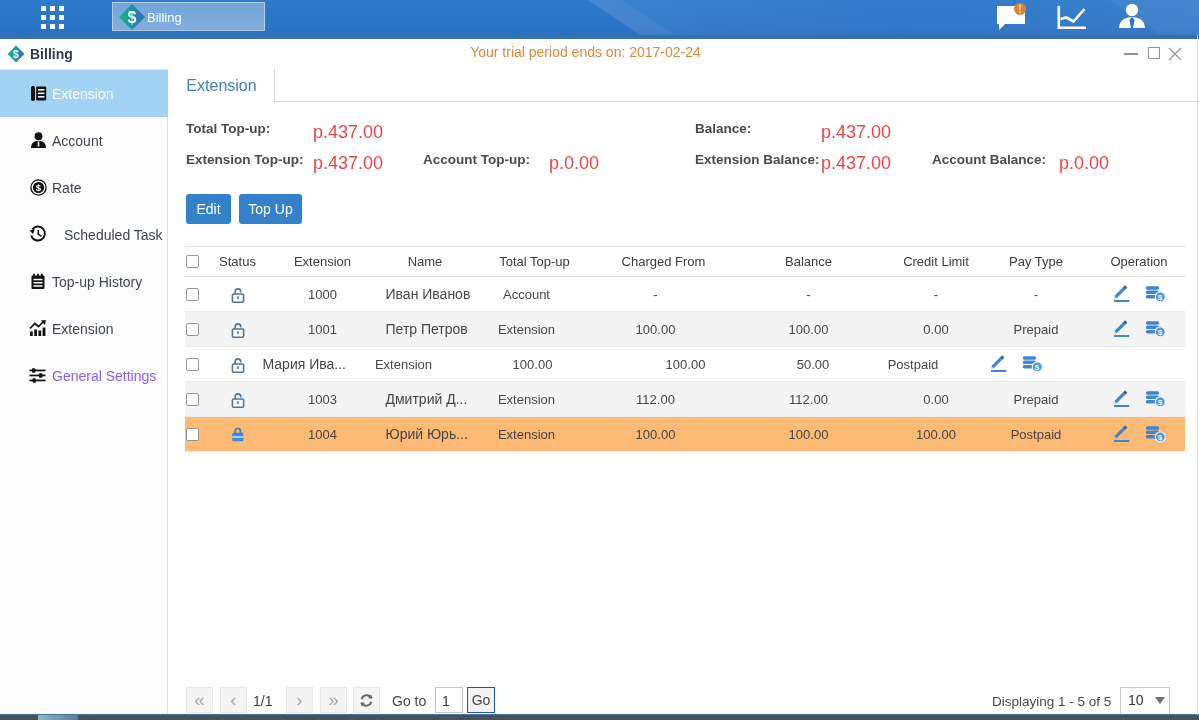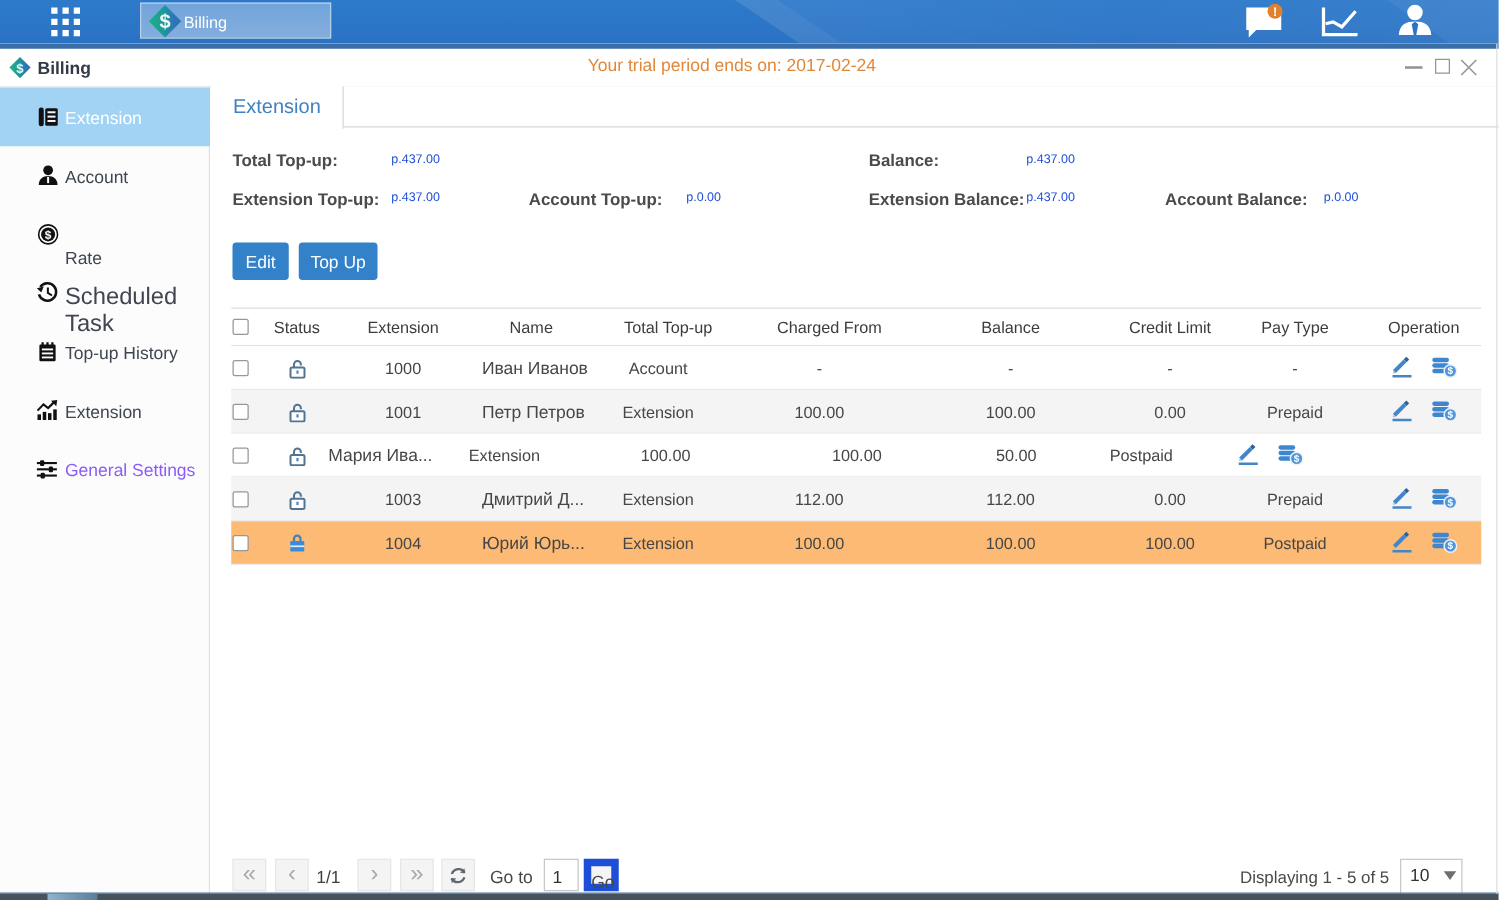--- a/index.html
+++ b/index.html
@@ -1,21 +1,21 @@
 <!DOCTYPE html>
 <html><head>
 <meta charset="utf-8">
 <style>
 *{margin:0;padding:0;box-sizing:border-box}
 html,body{width:1199px;height:720px;overflow:hidden}
 body{font-family:"Liberation Sans",sans-serif;background:#fff}
 #app{position:relative;width:1199px;height:720px;background:#fff}
 .abs{position:absolute}
 .lbl{font-weight:bold;font-size:13.5px;color:#4b4b4b}
-.val{font-size:10px;color:#1d4ed8}
+.val{font-size:18px;color:#ef4444}
 .btn{position:absolute;background:#3381c8;color:#fff;font-size:14px;text-align:center;line-height:30px;height:30px;border-radius:3px}
 .hcell,.cell{display:flex;align-items:center;justify-content:center;font-size:13px;flex-shrink:0}
 .hcell{color:#3c3c3c}
 .cell{color:#464646}
 .nm{font-size:14px !important;white-space:nowrap;justify-content:flex-start !important;padding-left:1.5px}
 .row{display:flex;height:35px;border-bottom:1px solid #eaeaea}
 .cb{width:13px;height:13px;border:1px solid #979797;border-radius:2px;background:#fff}
 .pgbtn{position:absolute;width:27px;height:26px;background:#f4f4f4;border:1px solid #e7e7e7;text-align:center;color:#a9a9a9;font-size:19px;line-height:23px}
 </style>
 </head>
@@ -92,28 +92,28 @@
     <path d="M1 16 C1 10.8 4.3 8.7 8.5 8.7 C12.7 8.7 16 10.8 16 16 Z" fill="#111"></path>
     <rect x="7.7" y="9.5" width="1.6" height="5" fill="#fff"></rect>
   </svg>
   <span style="position:absolute;left:52px;top:63px;font-size:14px;color:#3f4650">Account</span>
 
   <svg width="17" height="17" viewBox="0 0 17 17" style="position:absolute;left:30px;top:109px">
     <circle cx="8.5" cy="8.5" r="7.6" fill="none" stroke="#111" stroke-width="1.3"></circle>
     <circle cx="8.5" cy="8.5" r="5.6" fill="#111"></circle>
     <text x="8.5" y="12" font-size="9.5" font-weight="bold" fill="#fff" text-anchor="middle" font-family="Liberation Sans">$</text>
   </svg>
-  <span style="position:absolute;left:52px;top:128px;font-size:14px;color:#3f4650">Rate</span>
+  <span style="position:absolute;left:52px;top:110px;font-size:14px;color:#3f4650">Rate</span>
 
   <svg width="18" height="18" viewBox="0 0 18 18" style="position:absolute;left:29px;top:155px">
     <path d="M3.2 4.5 A7 7 0 1 1 2.2 10.5" fill="none" stroke="#111" stroke-width="2"></path>
     <path d="M0.5 5.5 L6 4.2 L4 9 Z" fill="#111"></path>
     <path d="M9.3 5 L9.3 9.3 L12.6 11.4" fill="none" stroke="#111" stroke-width="1.6"></path>
   </svg>
-  <span style="position:absolute;left:52px;top:157px;font-size:19px;color:#3f4650">Scheduled Task</span>
+  <span style="position:absolute;left:64px;top:157px;font-size:14px;color:#3f4650">Scheduled Task</span>
 
   <svg width="17" height="17" viewBox="0 0 17 17" style="position:absolute;left:30px;top:203px">
     <rect x="3.2" y="0.8" width="1.8" height="3" fill="#111"></rect>
     <rect x="7.1" y="0.8" width="1.8" height="3" fill="#111"></rect>
     <rect x="11" y="0.8" width="1.8" height="3" fill="#111"></rect>
     <rect x="1.5" y="2.5" width="13" height="13.5" rx="1" fill="#111"></rect>
     <rect x="3.5" y="5.8" width="9" height="1.5" fill="#fff"></rect>
     <rect x="3.5" y="9" width="9" height="1.5" fill="#fff"></rect>
     <rect x="3.5" y="12.2" width="9" height="1.5" fill="#fff"></rect>
   </svg>
@@ -353,21 +353,21 @@
 <div class="pgbtn" style="left:353px;top:687px">
   <svg width="15" height="15" viewBox="0 0 15 15" style="margin-top:5px" fill="none" stroke="#5f6a6e" stroke-width="1.9">
     <path d="M12.8 5.3 A5.6 5.6 0 0 0 2.5 6.2"></path>
     <path d="M2.2 9.7 A5.6 5.6 0 0 0 12.5 8.8"></path>
     <path d="M12.6 1.5 L12.9 5.6 L9 5.2" fill="#5f6a6e" stroke="none"></path>
     <path d="M2.4 13.5 L2.1 9.4 L6 9.8" fill="#5f6a6e" stroke="none"></path>
   </svg>
 </div>
 <span class="abs" style="left:392px;top:693px;font-size:14px;color:#474747">Go to</span>
 <div class="abs" style="left:435px;top:687px;width:28px;height:26px;border:1px solid #c6c6c6;background:#fff;font-size:14px;color:#333;padding:5px 0 0 6px">1</div>
-<div class="abs" style="left:467px;top:687px;width:28px;height:26px;background:#f4f4f4;border:6px solid #1d4ed8;text-align:right;line-height:24px;font-size:14px;color:#474747">Go</div>
+<div class="abs" style="left:467px;top:687px;width:28px;height:26px;background:#f4f4f4;border:1px solid #1d4ed8;text-align:center;line-height:24px;font-size:14px;color:#474747">Go</div>
 <span class="abs" style="left:992px;top:694px;font-size:13.5px;color:#4a4a4a">Displaying 1 - 5 of 5</span>
 <div class="abs" style="left:1120px;top:687px;width:50px;height:35px;border:1px solid #c9c9c9;background:#fff">
   <span style="position:absolute;left:7px;top:4px;font-size:14px;color:#333">10</span>
   <div style="position:absolute;left:34px;top:9px;width:0;height:0;border-left:5.5px solid transparent;border-right:5.5px solid transparent;border-top:7px solid #6e6e6e"></div>
 </div>
 
 <div class="abs" style="left:0;top:713.5px;width:1199px;height:1px;background:#44749f"></div>
 <div class="abs" style="left:0;top:714.5px;width:1199px;height:5.5px;background:#47525a"></div>
 <div class="abs" style="left:38px;top:714.5px;width:40px;height:5.5px;background:linear-gradient(90deg,#8fb4cc,#5a7e97)"></div>
 <div class="abs" style="left:1197px;top:35px;width:1px;height:680px;background:#dadfe4"></div>

